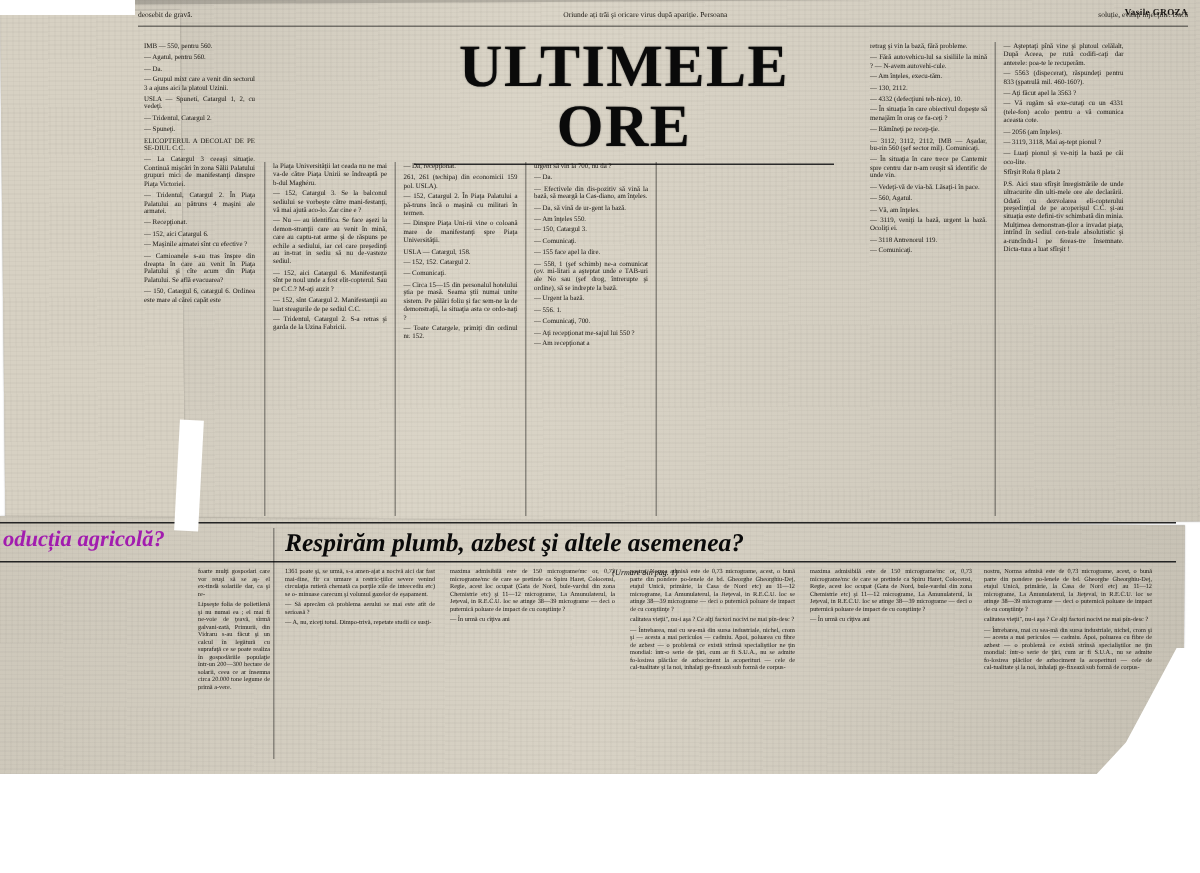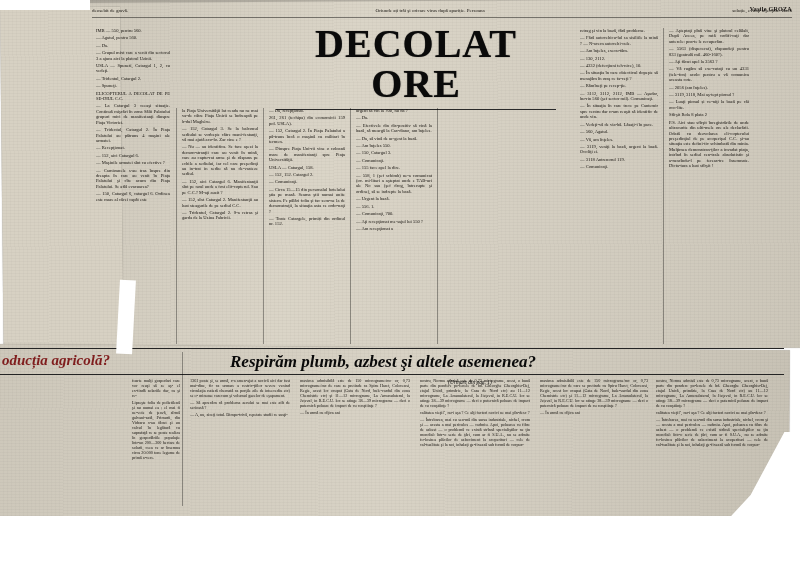--- a/index.html
+++ b/index.html
@@ -101,27 +101,26 @@
   
   .col{position:absolute;}
   .vrule{
     position:absolute;width:1px;background:rgba(0,0,0,.35);
   }
 
   
   #hl-agricola{
     position:absolute;left:2px;top:352px;width:176px;
     font-weight:bold;font-style:italic;font-size:15px;line-height:17px;
-    color:#7f1d1d;
+    color:#a21caf;
   }
   #hl-plumb{
     position:absolute;left:190px;top:352px;width:480px;
     font-weight:bold;font-style:italic;font-size:17px;line-height:19px;
     color:#0a0a0a;
-    margin-left:40px;
   }
   #hl-plumb .urmare{
     display:block;font-size:5.4px;font-style:italic;font-weight:normal;
     text-align:center;margin-top:2px;
   }
   .hl-rule{position:absolute;height:1px;background:#242424;}
 
   
   #tear{
     position:absolute;right:0;bottom:0;width:130px;height:150px;
@@ -157,21 +156,21 @@
 
 <div id="notch-tl"></div>
 
 <div id="head-line">
   <span>deosebit de gravă.</span>
   <span>Oriunde ați trăi şi oricare virus după apariție. Persoana</span>
   <span>soluție, evitaţi injecţiile. Dacă</span>
 </div>
 
 <div id="masthead">
-  <div class="main-title">DECOLAT ORE</div>
+  <div class="main-title">ULTIMELE ORE</div>
   <div class="rule"></div>
 </div>
 
 <div id="byline">Vasile GROZA</div>
 
 <div class="col tiny" id="col1" style="left:96px;top:28px;width:74px;height:316px;">
     <p>IMB — 550, pentru 560.</p>
     <p>— Agatul, pentru 560.</p>
     <p>— Da.</p>
     <p>— Grupul mixt care a venit din sectorul 3 a ajuns aici la platoul Uzinii.</p>

